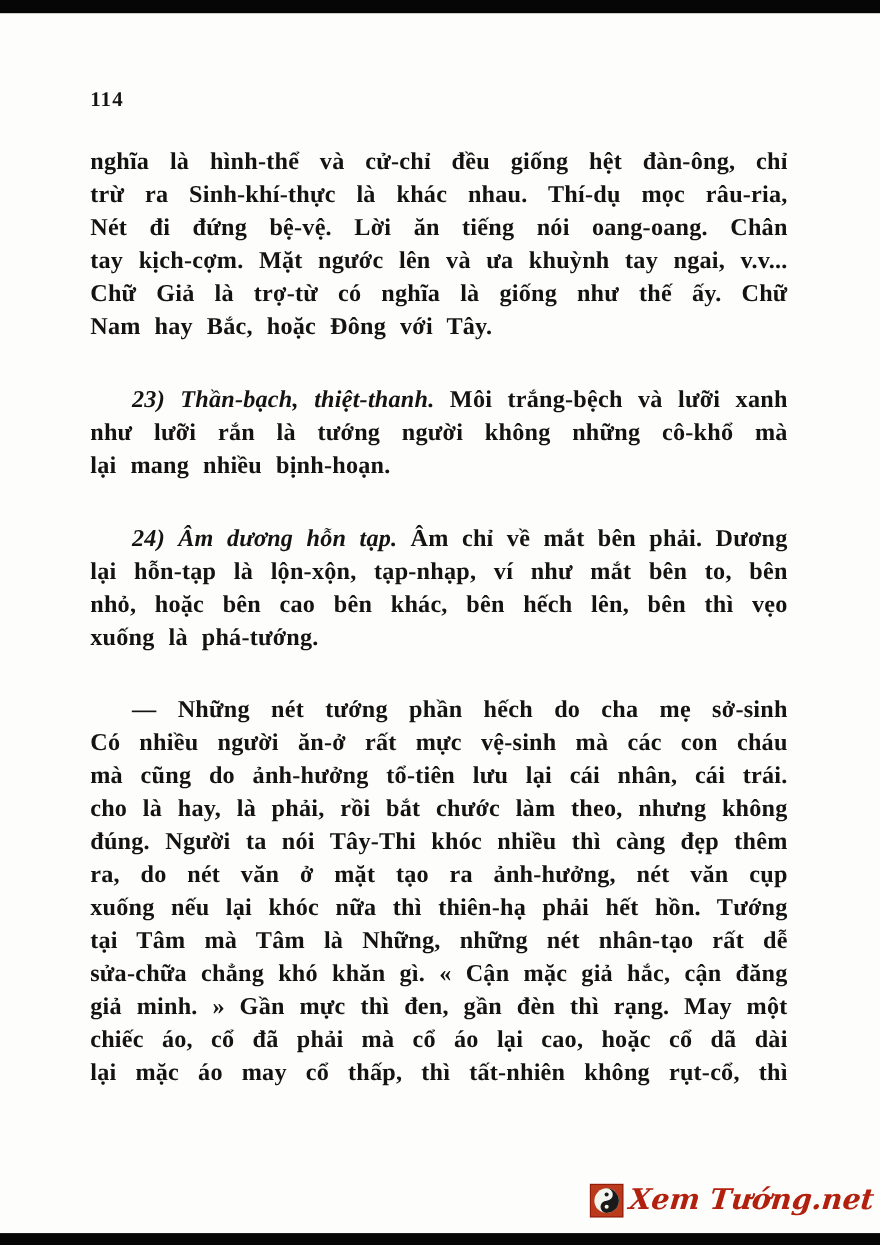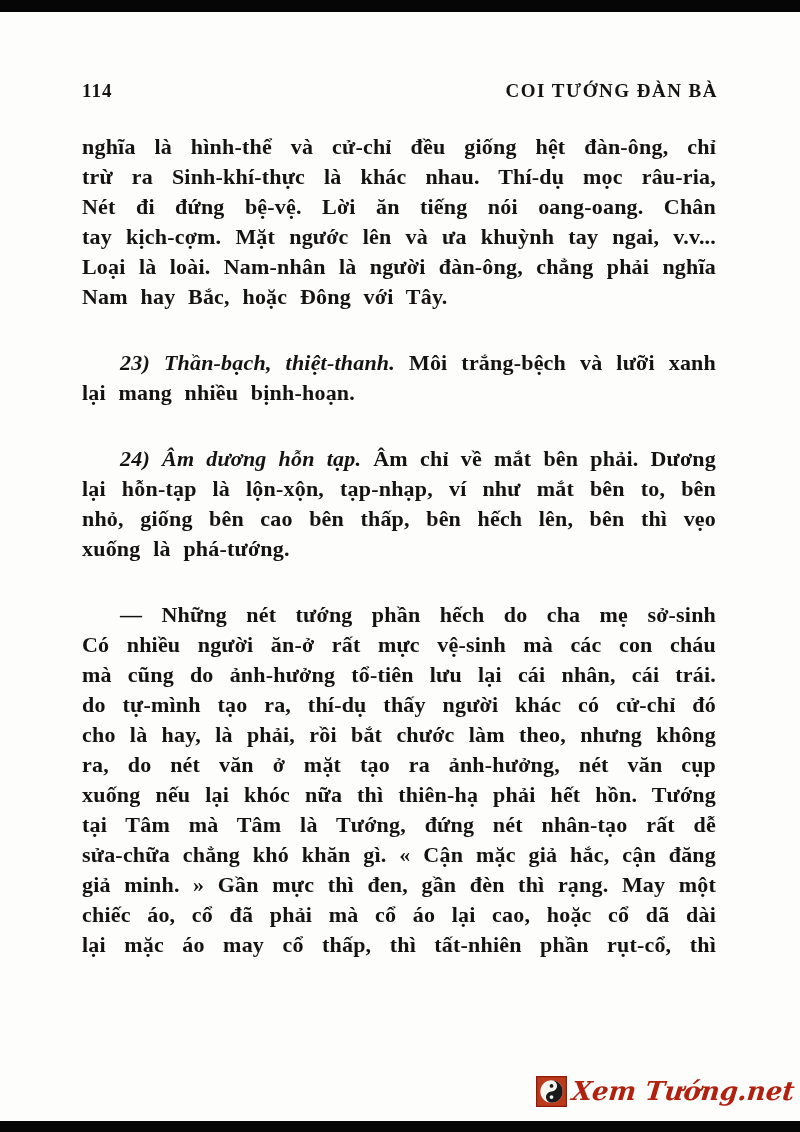--- a/index.html
+++ b/index.html
@@ -69,55 +69,55 @@
 </style>
 </head>
 <body>
 
 <div class="page">
 
   <div class="scan-bar top" style="background: rgb(6, 6, 6);"></div>
 
   <div class="page-header">
     <span class="page-number">114</span>
-    <span class="header-title">COI TƯỚNG ĐÀN BÀ</span>
   </div>
 
   <div class="text-body">
       <div class="paragraph">
         <div class="line"><span>nghĩa là hình-thể và cử-chỉ đều giống hệt đàn-ông, chỉ</span></div>
         <div class="line"><span>trừ ra Sinh-khí-thực là khác nhau. Thí-dụ mọc râu-ria,</span></div>
         <div class="line"><span>Nét đi đứng bệ-vệ. Lời ăn tiếng nói oang-oang. Chân</span></div>
         <div class="line"><span>tay kịch-cợm. Mặt ngước lên và ưa khuỳnh tay ngai, v.v...</span></div>
-        <div class="line"><span>Loại là loài. Nam-nhân là người đàn-ông, chẳng phải nghĩa</span></div>
+        <div class="line"><span>Chữ Giả là trợ-từ có nghĩa là giống như thế ấy. Chữ</span></div>
         <div class="line noj"><span>Nam hay Bắc, hoặc Đông với Tây.</span></div>
       </div>
       <div class="paragraph">
         <div class="line ind"><span class="it">23) Thần-bạch, thiệt-thanh.</span><span> Môi trắng-bệch và lưỡi xanh</span></div>
+        <div class="line"><span>như lưỡi rắn là tướng người không những cô-khổ mà</span></div>
         <div class="line noj"><span>lại mang nhiều bịnh-hoạn.</span></div>
       </div>
       <div class="paragraph">
         <div class="line ind"><span class="it">24) Âm dương hỗn tạp.</span><span> Âm chỉ về mắt bên phải. Dương</span></div>
         <div class="line"><span>lại hỗn-tạp là lộn-xộn, tạp-nhạp, ví như mắt bên to, bên</span></div>
-        <div class="line"><span>nhỏ, giống bên cao bên thấp, bên hếch lên, bên thì vẹo</span></div>
+        <div class="line"><span>nhỏ, hoặc bên cao bên khác, bên hếch lên, bên thì vẹo</span></div>
         <div class="line noj"><span>xuống là phá-tướng.</span></div>
       </div>
       <div class="paragraph">
         <div class="line ind"><span>— Những nét tướng phần hếch do cha mẹ sở-sinh</span></div>
         <div class="line"><span>Có nhiều người ăn-ở rất mực vệ-sinh mà các con cháu</span></div>
         <div class="line"><span>mà cũng do ảnh-hưởng tổ-tiên lưu lại cái nhân, cái trái.</span></div>
-        <div class="line"><span>do tự-mình tạo ra, thí-dụ thấy người khác có cử-chỉ đó</span></div>
         <div class="line"><span>cho là hay, là phải, rồi bắt chước làm theo, nhưng không</span></div>
+        <div class="line"><span>đúng. Người ta nói Tây-Thi khóc nhiều thì càng đẹp thêm</span></div>
         <div class="line"><span>ra, do nét văn ở mặt tạo ra ảnh-hưởng, nét văn cụp</span></div>
         <div class="line"><span>xuống nếu lại khóc nữa thì thiên-hạ phải hết hồn. Tướng</span></div>
-        <div class="line"><span>tại Tâm mà Tâm là Tướng, đứng nét nhân-tạo rất dễ</span></div>
+        <div class="line"><span>tại Tâm mà Tâm là Những, những nét nhân-tạo rất dễ</span></div>
         <div class="line"><span>sửa-chữa chẳng khó khăn gì. « Cận mặc giả hắc, cận đăng</span></div>
         <div class="line"><span>giả minh. » Gần mực thì đen, gần đèn thì rạng. May một</span></div>
         <div class="line"><span>chiếc áo, cổ đã phải mà cổ áo lại cao, hoặc cổ dã dài</span></div>
-        <div class="line"><span>lại mặc áo may cổ thấp, thì tất-nhiên phần rụt-cổ, thì</span></div>
+        <div class="line"><span>lại mặc áo may cổ thấp, thì tất-nhiên không rụt-cổ, thì</span></div>
       </div>
     </div>
 
   <div class="watermark">
     <svg class="wm-icon" viewBox="0 0 100 100" xmlns="http://www.w3.org/2000/svg">
       <rect x="2" y="2" width="96" height="96" fill="#bb3a1c" stroke="#8e1a07" stroke-width="4"></rect>
       <circle cx="50" cy="50" r="36" fill="#f5f5f0"></circle>
       <path d="M50 14 a36 36 0 0 1 0 72 a18 18 0 0 1 0 -36 a18 18 0 0 0 0 -36 Z" fill="#1a1a1a"></path>
       <circle cx="50" cy="32" r="6" fill="#1a1a1a"></circle>
       <circle cx="50" cy="68" r="6" fill="#f5f5f0"></circle>

